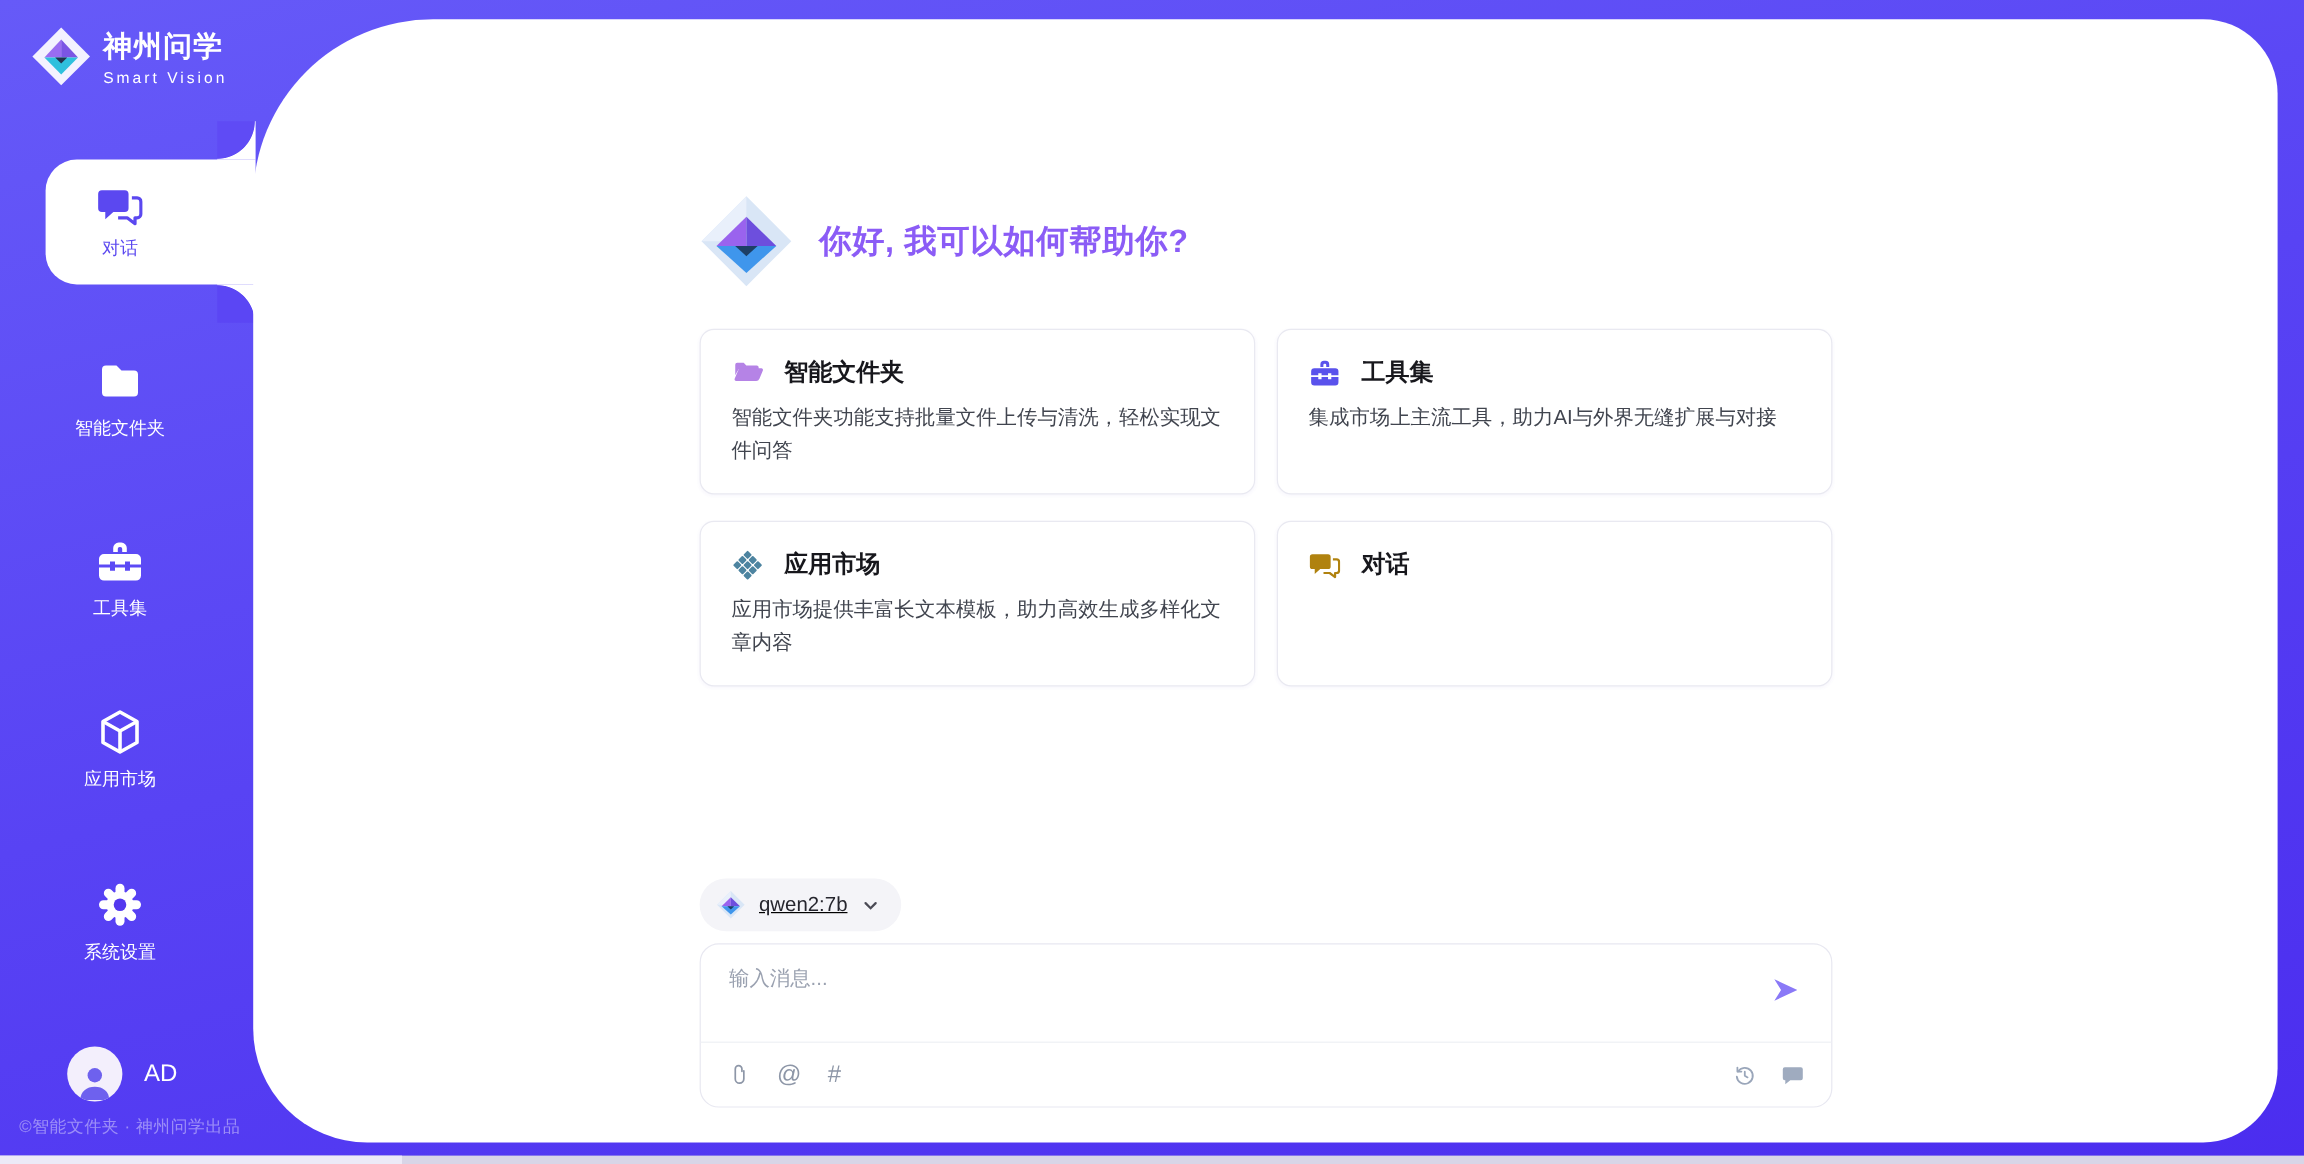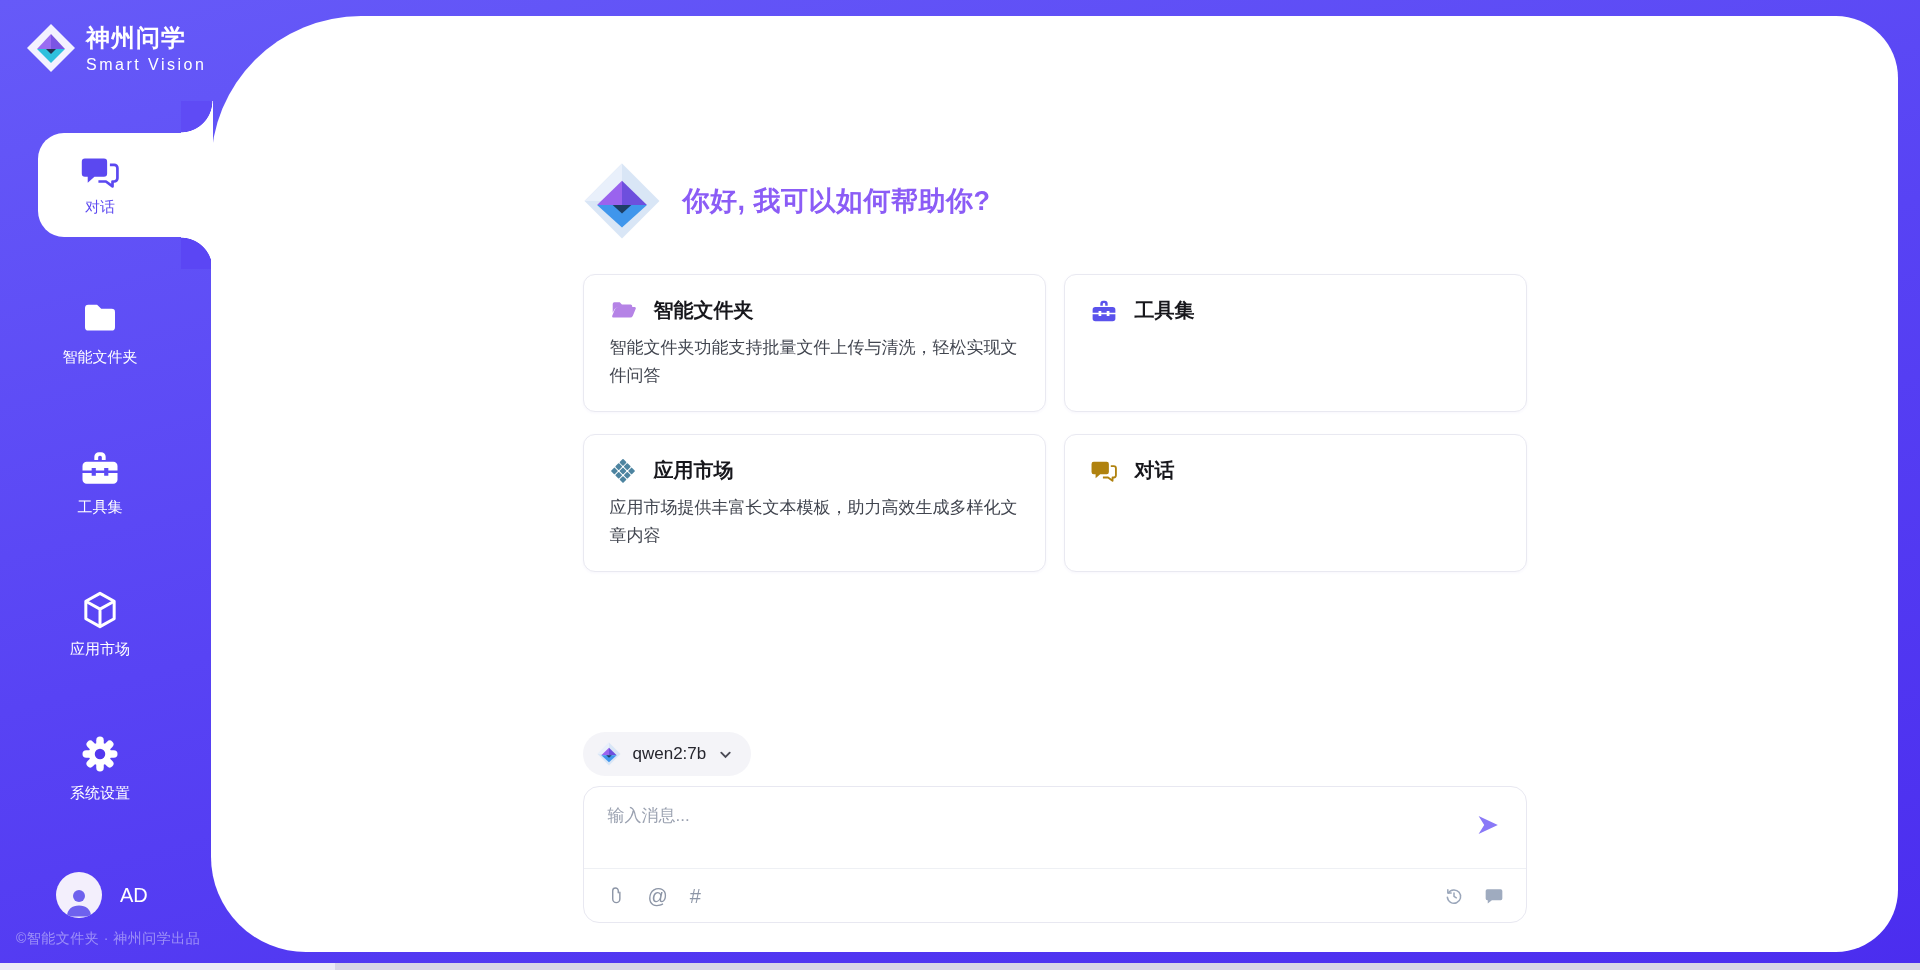--- a/index.html
+++ b/index.html
@@ -37,20 +37,21 @@
   .ic-folder { color:#b583e6; }
   .ic-toolbox { color:#5a52ec; }
   .ic-grid { color:#4d84a0; }
   .ic-chatgold { color:#b0820f; }
 
   .model-pill {
     margin-top:160px; align-self:flex-start;
     display:inline-flex; align-items:center; gap:12px;
     background:#f4f4f8; border-radius:22px; height:44px; padding:0 18px 0 14px;
     cursor:pointer;
+    text-decoration:underline;
   }
   .model-pill .pd { width:24px; height:24px; }
   .model-pill span { font-size:17px; color:#26262e; }
   .model-pill .chev { width:15px; height:15px; color:#4a4a55; }
 
   .composer {
     margin-top:10px; width:944px; height:137px;
     border:1.5px solid #e8e8f1; border-radius:16px; background:#fff;
     position:relative; display:flex; flex-direction:column;
   }
@@ -66,21 +67,21 @@
     padding:0 22px; gap:22px; color:#8d96a7;
   }
   .tool-ic { width:20px; height:20px; cursor:pointer; display:flex; align-items:center; justify-content:center; }
   .glyph-ic { font-size:20px; line-height:1; cursor:pointer; color:#8d96a7; }
   .bar-right { margin-left:auto; display:flex; align-items:center; gap:20px; color:#9aa6ba; }
 
   
   .brand { position:absolute; left:26px; top:22px; display:flex; align-items:center; gap:10px; }
   .brand .bd { width:50px; height:50px; }
   .brand-name { font-size:24px; font-weight:bold; color:#fff; letter-spacing:1px; }
-  .brand-sub { font-size:16px; color:#fff; letter-spacing:2.5px; margin-top:2px; }
+  .brand-sub { font-size:13px; color:#fff; letter-spacing:2.5px; margin-top:2px; }
 
   .tab {
     position:absolute; left:38px; top:133px; width:175px; height:104px;
     background:#fff; border-radius:26px 0 0 26px;
     display:flex; align-items:center; cursor:pointer;
   }
   .tab-inner { width:124px; display:flex; flex-direction:column; align-items:center; gap:7px; }
   .tab-inner .nicon { width:38px; height:38px; color:#5b48f0; }
   .tab-inner .nlabel { font-size:15px; color:#5b48f0; }
   .fillet { position:absolute; left:181px; width:32px; height:32px; }
@@ -259,20 +260,21 @@
           </div>
           <p>智能文件夹功能支持批量文件上传与清洗，轻松实现文件问答</p>
         </div>
         <div class="card">
           <div class="card-head">
             <svg class="cicon ic-toolbox" viewBox="0 0 48 48">
                 <use href="#sym-toolbox"></use>
               </svg>
             <h3>工具集</h3>
           </div>
+          <p>集成市场上主流工具，助力AI与外界无缝扩展与对接</p>
         </div>
         <div class="card">
           <div class="card-head">
             <svg class="cicon ic-grid" viewBox="0 0 48 48">
                 <use href="#sym-grid"></use>
               </svg>
             <h3>应用市场</h3>
           </div>
           <p>应用市场提供丰富长文本模板，助力高效生成多样化文章内容</p>
         </div>

